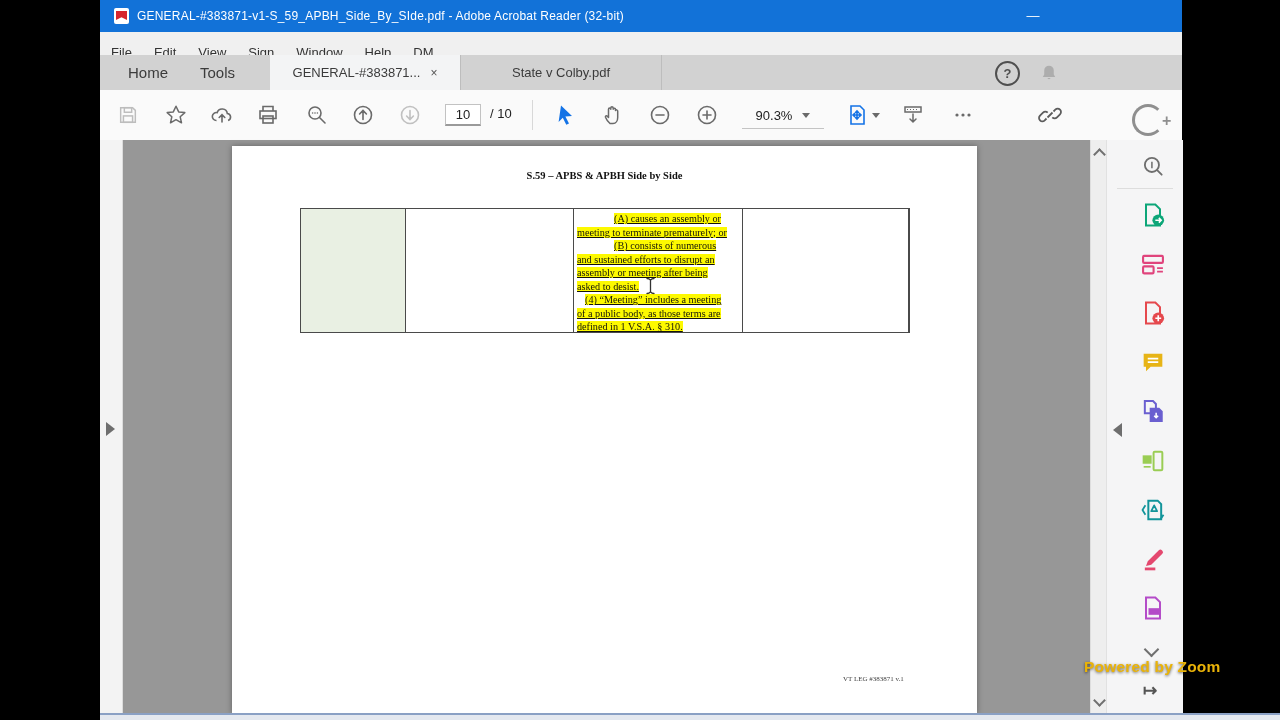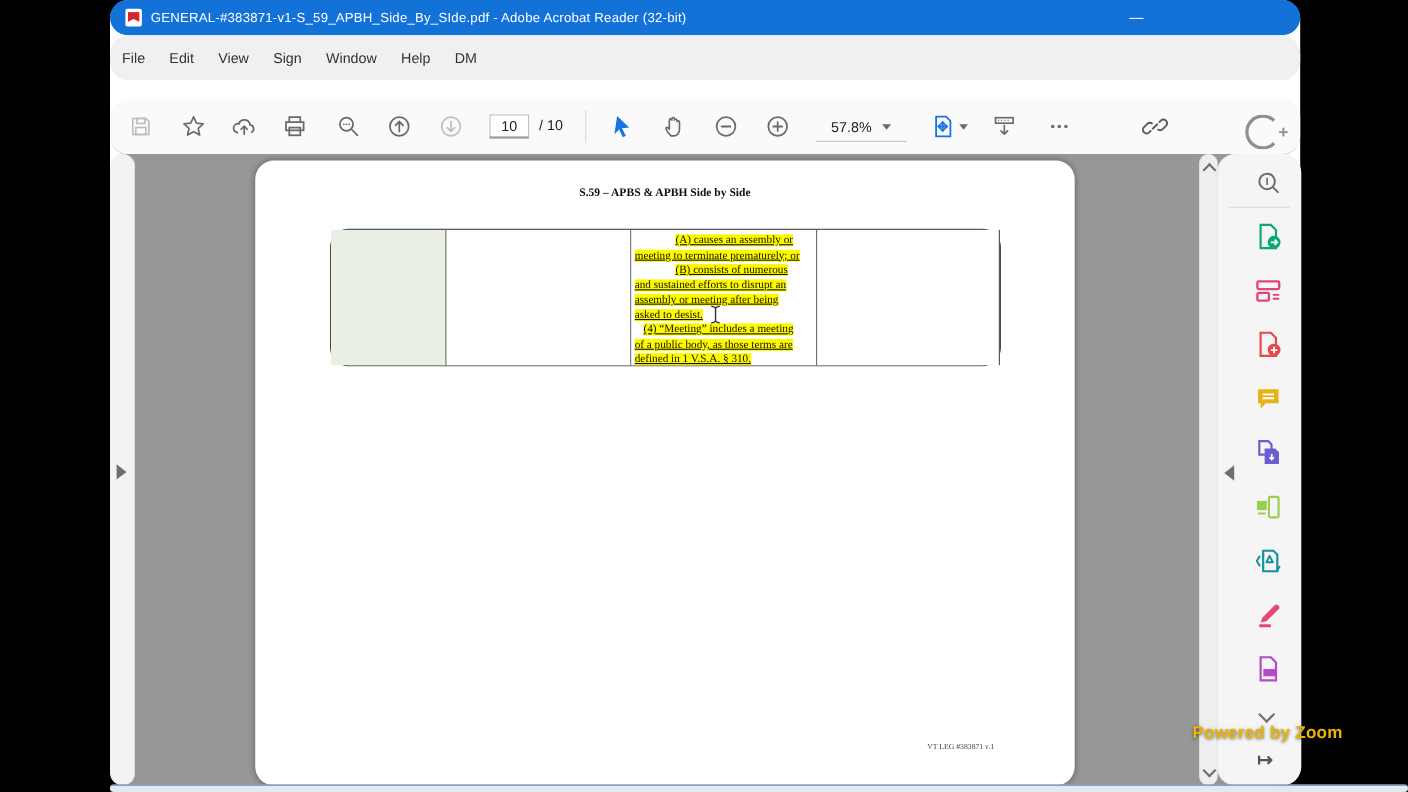--- a/index.html
+++ b/index.html
@@ -1,18 +1,18 @@
 <!DOCTYPE html>
 <html><head>
 <meta charset="utf-8">
 <style>
   html,body{margin:0;padding:0;background:#000;}
   #app{position:relative;width:1280px;height:720px;background:#000;overflow:hidden;
        font-family:"Liberation Sans",sans-serif;-webkit-font-smoothing:antialiased;}
-  .abs{position:absolute;border-radius:17px;}
+  .abs{position:absolute;}
 
   
   #acrobat{left:100px;top:0;width:1082px;height:714px;background:#fff;z-index:1;}
   #titlebar{left:0;top:0;width:100%;height:32px;background:#1272d8;color:#fff;
             display:flex;align-items:center;}
   #titlebar .title{font-size:12px;margin-left:8px;letter-spacing:.2px;}
   #pdfFileIcon{width:15px;height:16px;margin-left:14px;position:relative;background:#fff;border-radius:2px;}
   #pdfFileIcon::after{content:"";position:absolute;left:2px;top:3px;right:2px;height:9px;background:#d6252e;
             clip-path:polygon(0 0,100% 0,100% 100%,50% 70%,0 100%);}
   #minBtn{position:absolute;right:134px;top:0;width:30px;height:30px;color:#fff;font-size:13px;
@@ -117,20 +117,38 @@
     <div id="menubar" class="abs">
       <div class="mi">File</div>
       <div class="mi">Edit</div>
       <div class="mi">View</div>
       <div class="mi">Sign</div>
       <div class="mi">Window</div>
       <div class="mi">Help</div>
       <div class="mi">DM</div>
     </div>
 
+    <div id="tabbar" class="abs">
+      <div id="tab-home" class="tablabel">Home</div>
+      <div id="tab-tools" class="tablabel">Tools</div>
+      <div id="tab-doc1" class="doctab">
+        <span>GENERAL-#383871...</span>
+        <span class="x">×</span>
+      </div>
+      <div id="tab-doc2" class="doctab">
+        <span>State v Colby.pdf</span>
+      </div>
+      <div id="helpIcon" title="help">?</div>
+      <div id="bellIcon" title="notifications">
+        <svg width="22" height="22" viewBox="0 0 24 24">
+            <path d="M12 4a5.2 5.2 0 0 1 5.2 5.2v4.3l1.6 2.8H5.2l1.6-2.8V9.2A5.2 5.2 0 0 1 12 4z" fill="#adadad"></path>
+            <path d="M10.3 17.5a1.8 1.8 0 0 0 3.4 0z" fill="#adadad"></path>
+          </svg>
+      </div>
+    </div>
 
     <div id="toolbarbar" class="abs">
       <div class="tbi" style="left:16px" title="save">
         <svg width="22" height="22" viewBox="0 0 24 24" fill="none" stroke="#bdbdbd" stroke-width="1.6">
             <path d="M4 4h13l3 3v13H4z"></path>
             <rect x="8" y="4" width="8" height="5"></rect>
             <rect x="7" y="13" width="10" height="7"></rect>
           </svg>
       </div>
       <div class="tbi" style="left:64px" title="star-favorite">
@@ -193,21 +211,21 @@
             <path d="M8 12h8" stroke-linecap="round"></path>
           </svg>
       </div>
       <div class="tbi" style="left:595px" title="zoom-in">
         <svg width="26" height="26" viewBox="0 0 24 24" fill="none" stroke="#6a6a6a" stroke-width="1.6">
             <circle cx="12" cy="12" r="8.5"></circle>
             <path d="M8 12h8M12 8v8" stroke-linecap="round"></path>
           </svg>
       </div>
       <div id="zoomBox">
-        <span>57.8%</span>
+        <span>90.3%</span>
         <span class="caret"></span>
       </div>
       <div class="tbi" style="left:742px;width:40px" title="fit-one-full-page">
         <svg width="24" height="24" viewBox="0 0 24 24" fill="none" stroke="#1473e6" stroke-width="1.6">
             <path d="M6 3h9l4 4v14H6z"></path>
             <path d="M12 8v8M8 12h8M10.5 9.5L12 8l1.5 1.5M10.5 14.5L12 16l1.5-1.5M9.5 10.5L8 12l1.5 1.5M14.5 10.5L16 12l-1.5 1.5" stroke-linecap="round"></path>
           </svg>
         <span class="caret" style="margin-left:3px"></span>
       </div>
       <div class="tbi" style="left:801px" title="scroll-mode">

